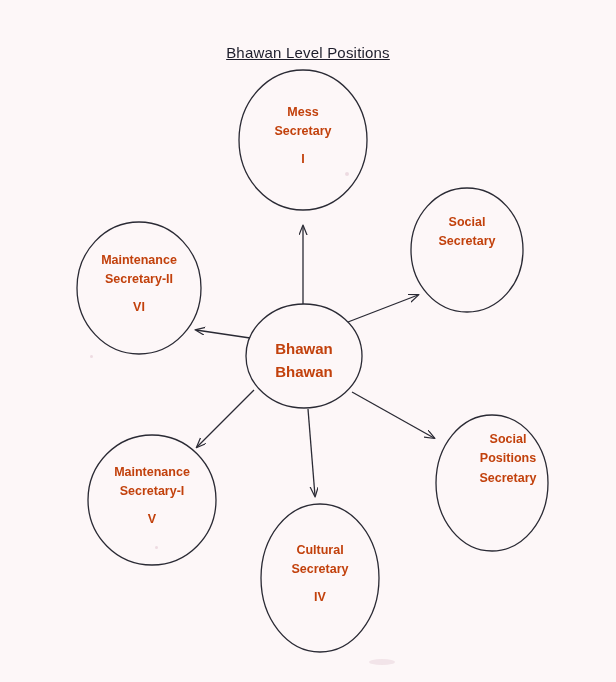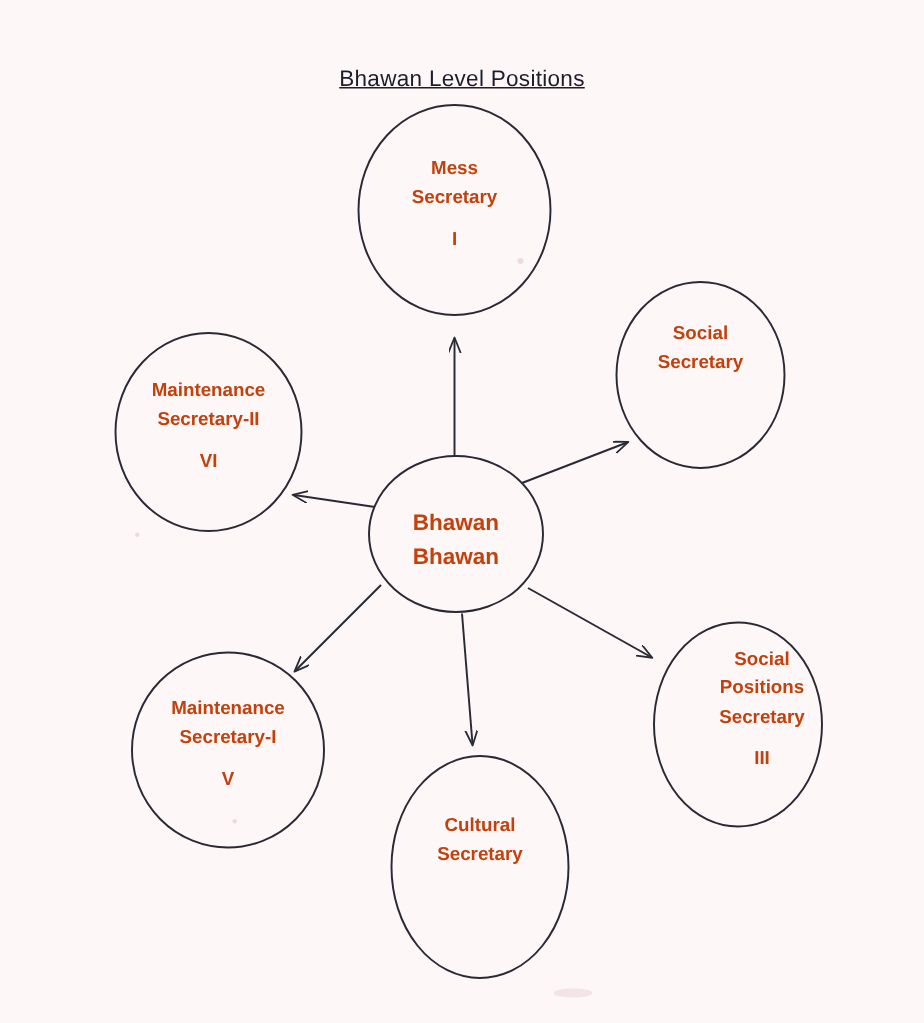--- a/index.html
+++ b/index.html
@@ -106,26 +106,26 @@
 
   <div class="node-label" style="left:367px; top:213px; width:200px;">
     <span>Social</span><br>
     <span>Secretary</span>
   </div>
 
   <div class="node-label" style="left:408px; top:430px; width:200px;">
     <span>Social</span><br>
     <span>Positions</span><br>
     <span>Secretary</span>
-    <span class="roman">III</span>
   </div>
 
   <div class="node-label" style="left:220px; top:541px; width:200px;">
     <span>Cultural</span><br>
     <span>Secretary</span>
+    <span class="roman">IV</span>
   </div>
 
   <div class="node-label" style="left:52px; top:463px; width:200px;">
     <span>Maintenance</span><br>
     <span>Secretary-I</span>
     <span class="roman">V</span>
   </div>
 
   <div class="node-label" style="left:39px; top:251px; width:200px;">
     <span>Maintenance</span><br>

